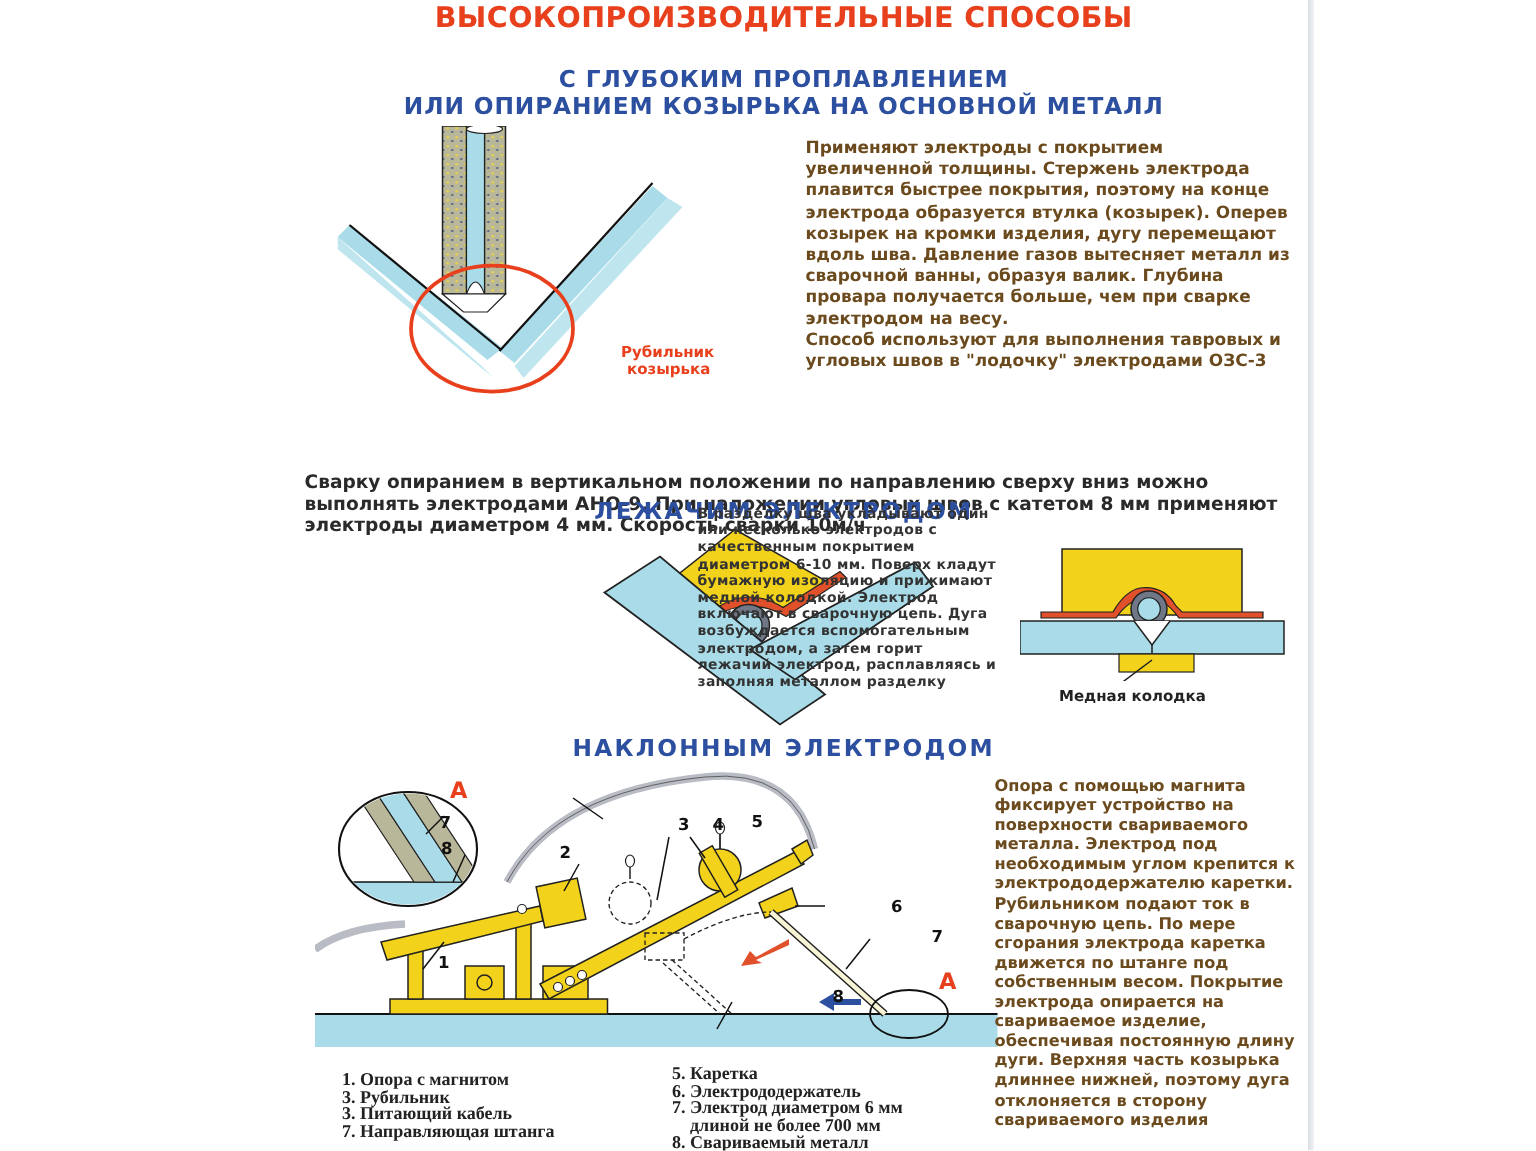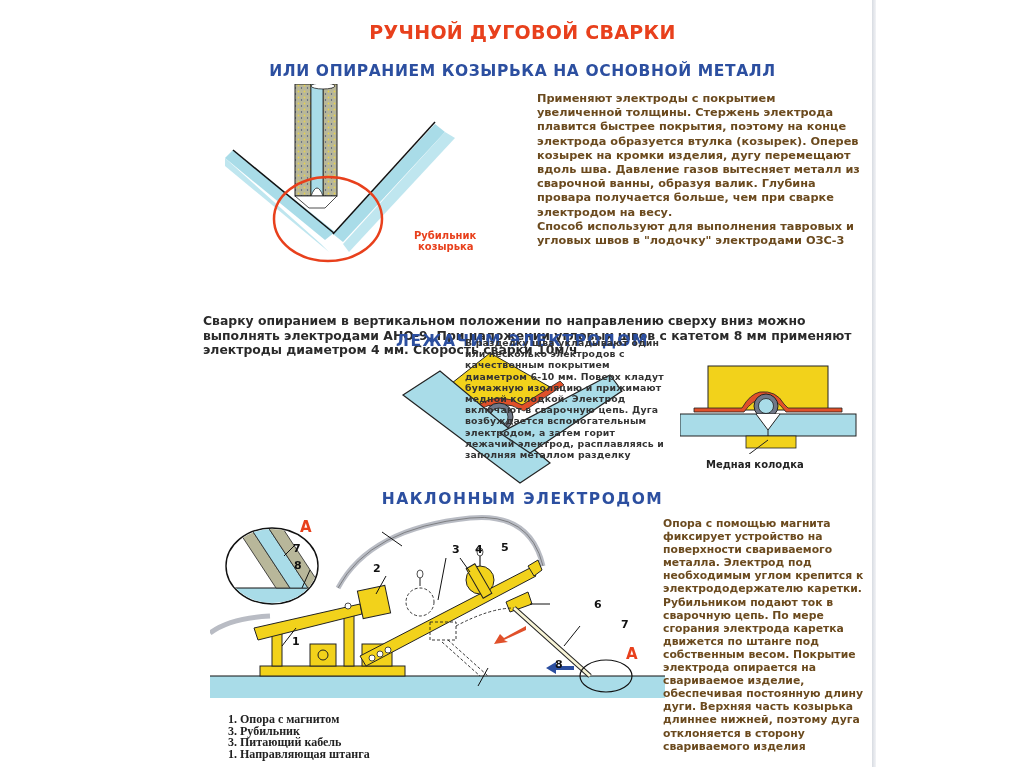--- a/index.html
+++ b/index.html
@@ -46,22 +46,23 @@
       position: absolute; color: #222; font-weight: bold; font-size: 12px; line-height: 11.5px; font-family: Liberation Serif, serif;
     }
     svg { position: absolute; }
     .para { display: block; }
   </style>
 </head>
 <body>
 
 <div class="page">
 
-  <div class="title-red" style="top:22px">РУЧНОЙ ДУГОВОЙ СВАРКИ</div>
-
+  <div class="title-red" style="top:2px">ВЫСОКОПРОИЗВОДИТЕЛЬНЫЕ СПОСОБЫ</div>
+
+  <div class="title-blue" style="top:44px">С ГЛУБОКИМ ПРОПЛАВЛЕНИЕМ</div>
   <div class="title-blue" style="top:62px">ИЛИ ОПИРАНИЕМ КОЗЫРЬКА НА ОСНОВНОЙ МЕТАЛЛ</div>
 
   <svg style="left:55px; top:84px" width="270" height="180" viewBox="0 0 270 180">
     <defs>
       <linearGradient id="metalGrad" x1="0" y1="0" x2="0" y2="1">
         <stop offset="0" stop-color="#d6eff5"></stop>
         <stop offset="1" stop-color="#8fd0e0"></stop>
       </linearGradient>
       <pattern id="coat" width="6" height="6" patternUnits="userSpaceOnUse">
         <rect width="6" height="6" fill="#b8b79a"></rect>
@@ -223,17 +224,24 @@
   <div class="caption" style="left:451px; top:619px; color:#111; font-size:11px;">7</div>
   <div class="caption" style="left:385px; top:659px; color:#111; font-size:11px;">8</div>
   <div class="caption" style="left:456px; top:648px; color:#e8401c; font-size:15px;">А</div>
 
   <div class="brown-text" style="left:493px; top:517px; width:213px; font-size:10.8px; line-height:13.1px;">Опора с помощью магнита фиксирует устройство на поверхности свариваемого металла. Электрод под необходимым углом крепится к электрододержателю каретки. Рубильником подают ток в сварочную цепь. По мере сгорания электрода каретка движется по штанге под собственным весом. Покрытие электрода опирается на свариваемое изделие, обеспечивая постоянную длину дуги. Верхняя часть козырька длиннее нижней, поэтому дуга отклоняется в сторону свариваемого изделия</div>
 
   <div class="legend" style="left:58px; top:714px; width:200px;">
     <div>1. Опора с магнитом</div>
     <div>3. Рубильник</div>
     <div>3. Питающий кабель</div>
-    <div>1. Направляющая штанга</div>
+    <div>7. Направляющая штанга</div>
+  </div>
+  <div class="legend" style="left:278px; top:710px; width:220px;">
+    <div>5. Каретка</div>
+    <div>6. Электрододержатель</div>
+    <div>7. Электрод диаметром 6 мм</div>
+    <div style="white-space:pre;">    длиной не более 700 мм</div>
+    <div>8. Свариваемый металл</div>
   </div>
 
 </div>
 <div class="page-edge"></div>
 
 </body></html>

